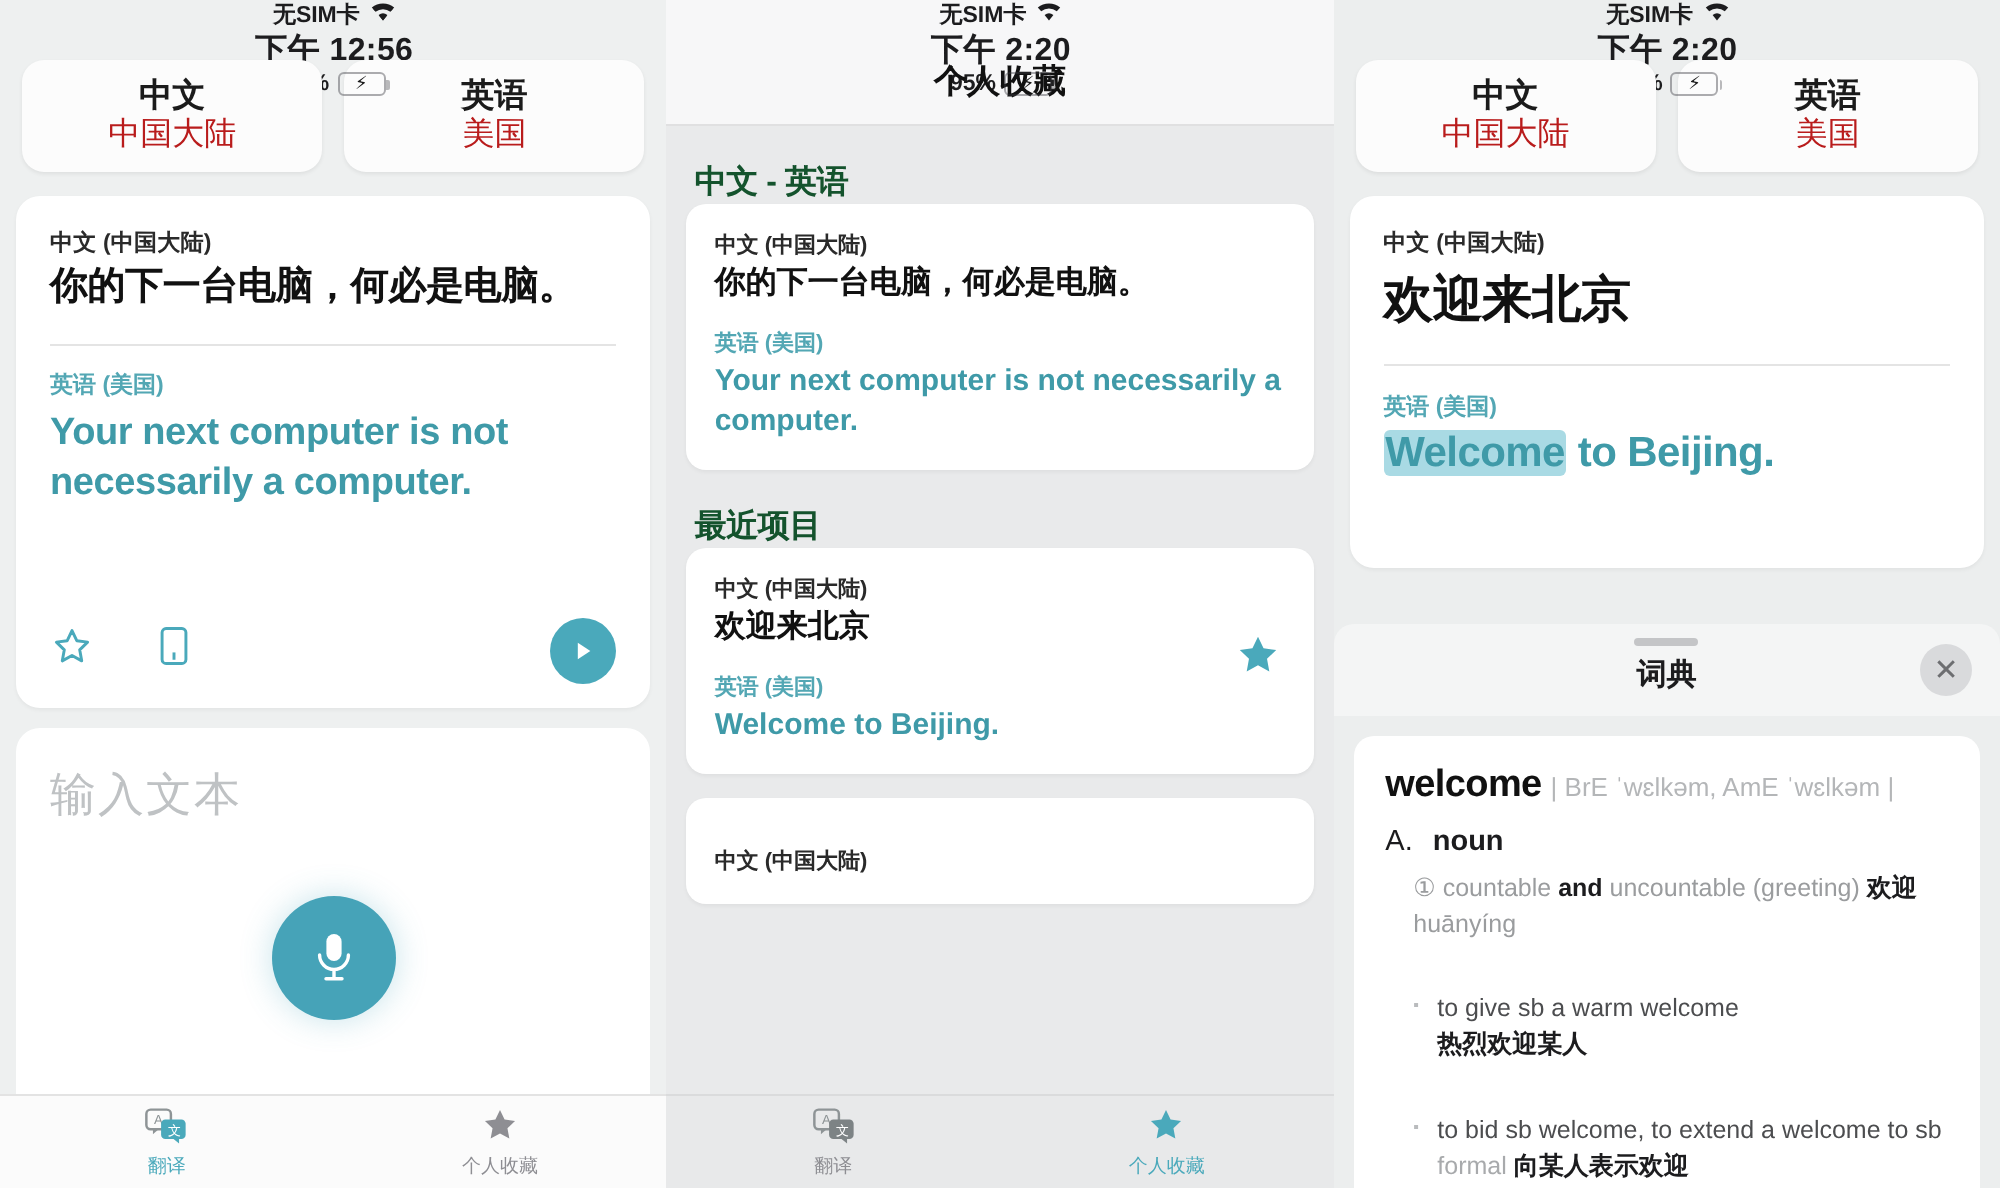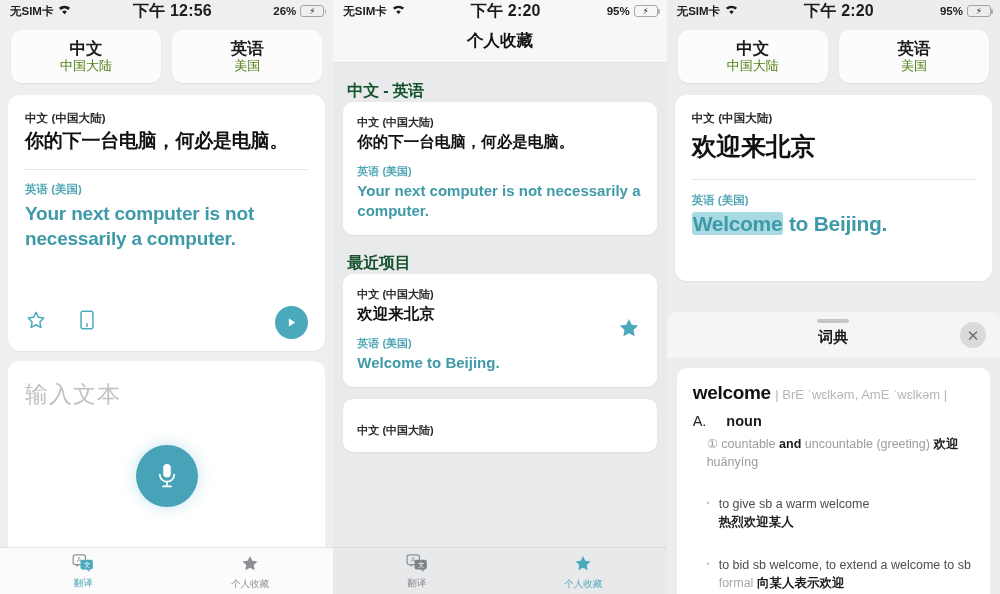--- a/index.html
+++ b/index.html
@@ -29,20 +29,21 @@
   .statusbar {
     height: 22px;
     display: flex;
     align-items: center;
     justify-content: space-between;
     padding: 0 9px 0 10px;
     font-size: 11.5px;
     font-weight: bold;
     color: #1c1c1e;
     box-sizing: border-box;
+    flex-direction: column;
   }
   .sb-left { display: flex; align-items: center; gap: 5px; }
   .sb-center { font-size: 16px; font-weight: bold; letter-spacing: .2px; }
   .sb-right { display: flex; align-items: center; gap: 4px; }
   .wifi-icon { display:block; }
   .battery {
     width: 24px; height: 11.5px;
     border: 1.2px solid rgba(60,60,67,.42);
     border-radius: 3px;
     position: relative;
@@ -74,21 +75,21 @@
     border-radius: 11px;
     padding: 9px 4px 9px 4px;
     text-align: center;
     box-shadow: 0 1px 2px rgba(0,0,0,.07);
   }
   .lang-name {
     font-size: 16.5px; font-weight: bold; color: #1b1b1b;
     line-height: 1.15;
   }
   .lang-region {
-    font-size: 13px; color: #4d7c0f; margin-top: 1px; line-height: 1.15;
+    font-size: 16px; color: #b91c1c; margin-top: 1px; line-height: 1.15;
   }
 
   
   .trans-card {
     margin: 12px 8px 0 8px;
     background: #ffffff;
     border-radius: 12px;
     padding: 16px 17px 12px 17px;
     box-shadow: 0 1px 2px rgba(0,0,0,.05);
     height: 256px;
@@ -224,21 +225,21 @@
     border-radius: 10px 10px 0 0;
     padding: 14px 16px 0 16px;
     height: 226px; box-sizing:border-box; overflow:hidden;
   }
   .dict-word {
     font-size: 19px; font-weight: bold; color:#111; letter-spacing:-.3px;
   }
   .dict-phon { font-size: 13px; color:#b4b6b8; font-weight:400; }
   .dict-pos { font-size: 14.5px; color:#1c1c1e; margin-top:9px; }
   .dict-pos .letter { font-weight:400; }
-  .dict-pos .pos { font-weight: bold; margin-left:20px;}
+  .dict-pos .pos { font-weight: bold; margin-left:10px;}
   .dict-sense {
     font-size: 12.5px; color:#9a9c9e; margin-top: 6px;
     padding-left: 14px; line-height: 1.45;
   }
   .dict-sense b { color:#1c1c1e; }
   .dict-sense .bold-cn { color:#1c1c1e; font-weight:bold; }
   .dict-ex {
     padding-left: 26px; margin-top: 24px; font-size: 12.5px;
     color:#4c4d4f; line-height:1.45; position:relative;
   }

